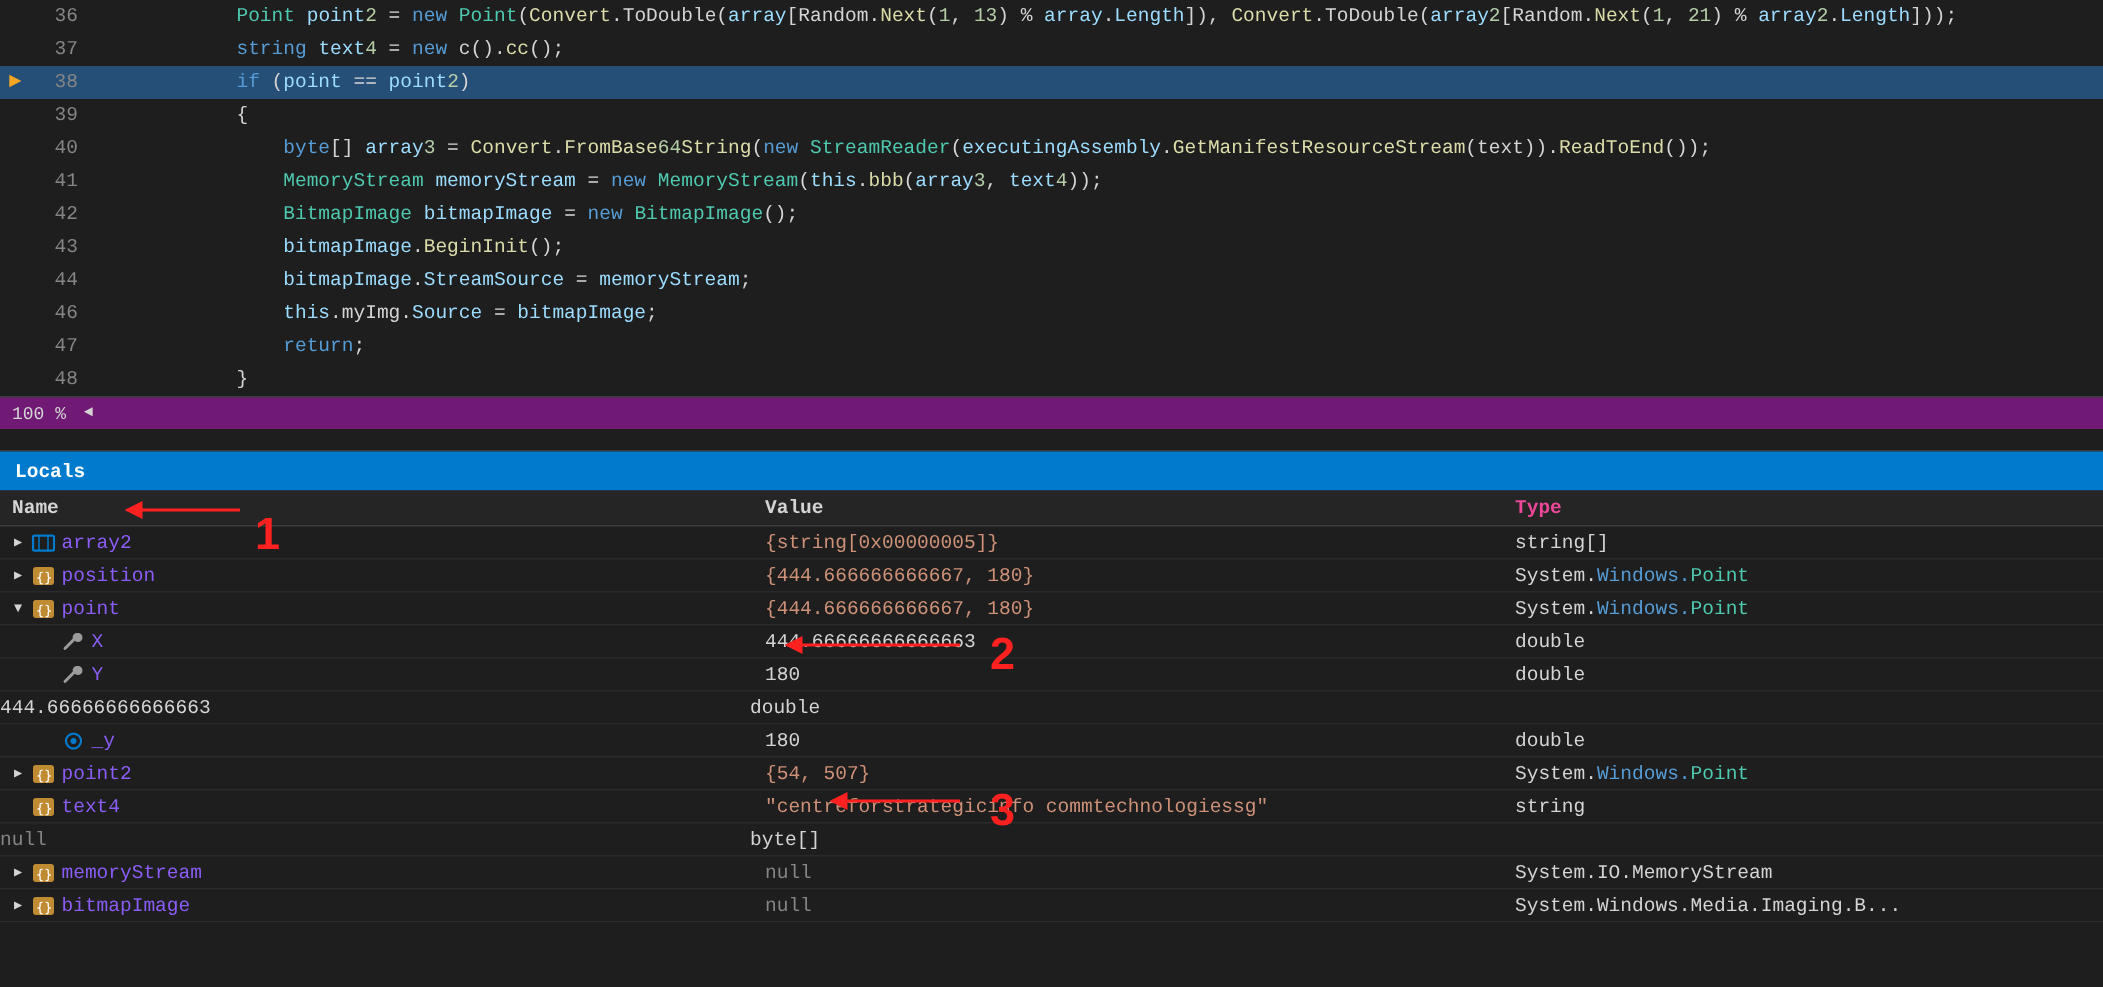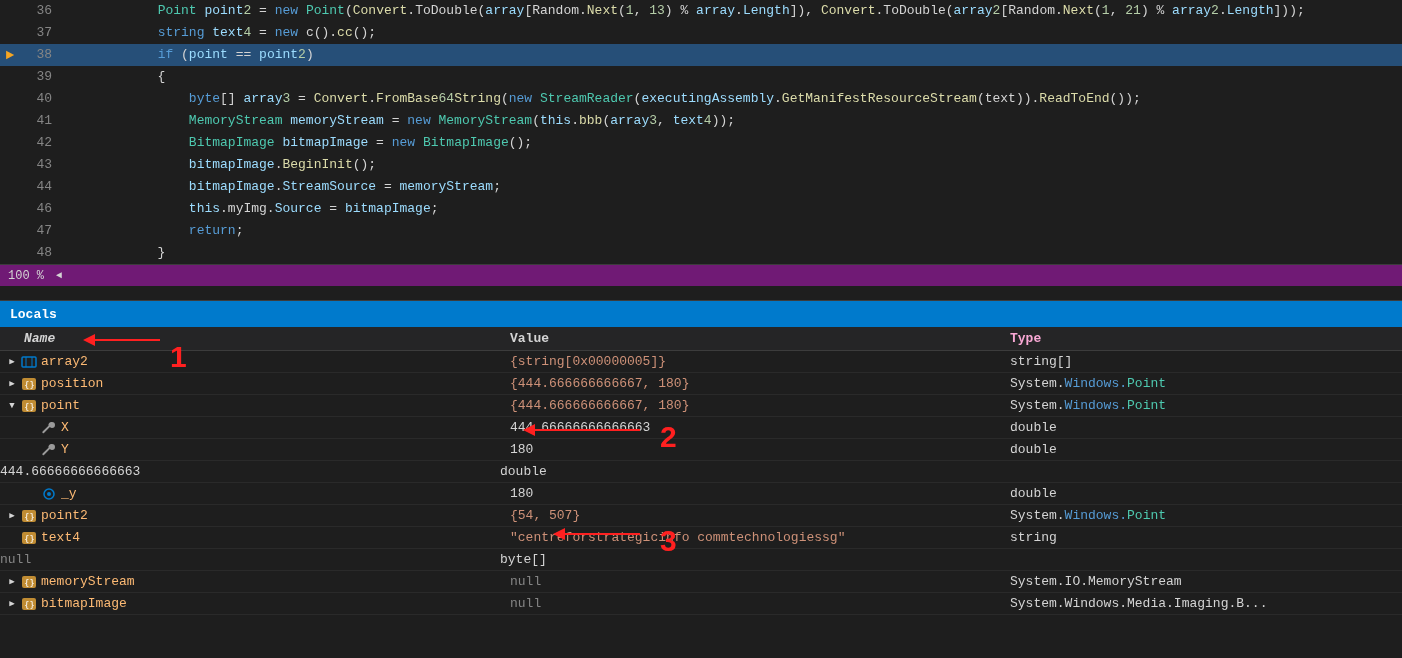--- a/index.html
+++ b/index.html
@@ -114,23 +114,23 @@
     }
 
     .locals-col-header {
       display: flex;
       background: #252526;
       border-bottom: 1px solid #3c3c3c;
       height: 24px;
       align-items: center;
     }
 
-    .col-name { width: 510px; padding-left: 24px; color: #d4d4d4; font-weight: bold; font-style: italic; }
+    .col-name { width: 510px; padding-left: 8px; color: #d4d4d4; font-weight: bold; }
     .col-value { width: 500px; color: #d4d4d4; font-weight: bold; }
-    .col-type { flex: 1; color: #f9a8d4; font-weight: bold; }
+    .col-type { flex: 1; color: #ec4899; font-weight: bold; }
 
     .locals-rows {
       overflow: hidden;
     }
 
     .local-row {
       display: flex;
       align-items: center;
       height: 22px;
       border-bottom: 1px solid #2a2a2a;
@@ -163,21 +163,21 @@
       height: 18px;
       margin-right: 3px;
       flex-shrink: 0;
       display: flex;
       align-items: center;
       justify-content: center;
       font-size: 11px;
     }
 
     .row-label {
-      color: #fdba74;
+      color: #8b5cf6;
       font-size: 13px;
     }
 
     .row-value {
       width: 500px;
       color: #d4d4d4;
       font-size: 13px;
       overflow: hidden;
       white-space: nowrap;
     }

